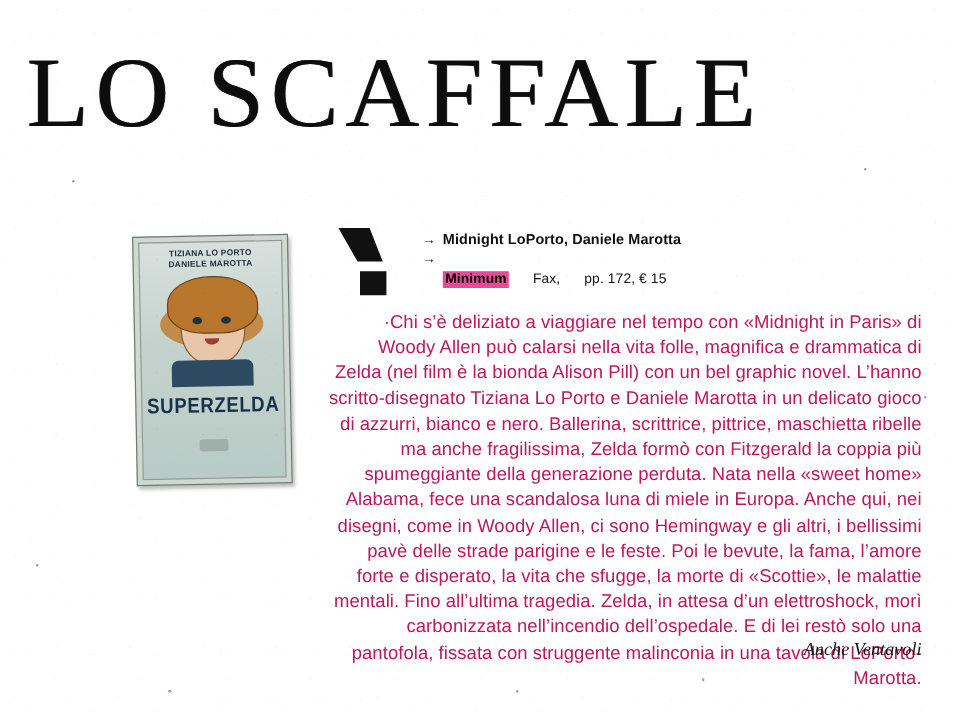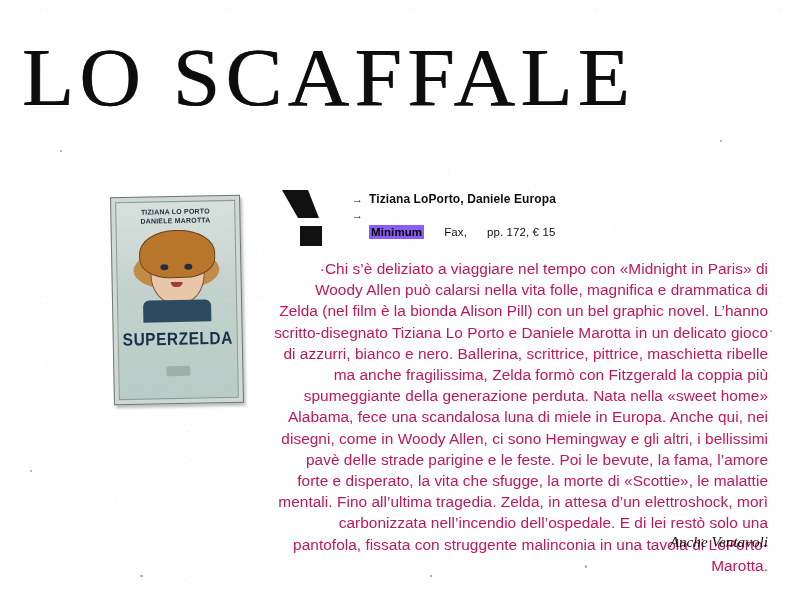--- a/index.html
+++ b/index.html
@@ -252,21 +252,21 @@
     color: #0f0f0f;
   }
   .meta-pub {
     display: flex;
     align-items: baseline;
     gap: 0px;
     margin-top: 2px;
     margin-left: 17px;
   }
   .pub-highlight {
-    background: #8b5cf6;
+    background: #ec4899;
     color: #000;
     font-size: 11.5px;
     font-weight: bold;
     padding: 1px 2px 1px 2px;
     letter-spacing: 0.1px;
   }
   .pub-rest {
     font-size: 11.5px;
     font-weight: normal;
     color: #111;
@@ -334,21 +334,21 @@
 <div class="bang">
   <svg width="52" height="62" viewBox="0 0 52 62" xmlns="http://www.w3.org/2000/svg">
     <path d="M4 2 L30 2 L41 30 L20 30 Z" fill="#111111"></path>
     <path d="M22 38 L44 38 L44 58 L22 58 Z" fill="#111111"></path>
   </svg>
 </div>
 
 <div class="meta">
   <div class="meta-line">
     <span class="arrow">→</span>
-    <span class="meta-authors">Tiziana LoPorto, Daniele Europa</span>
+    <span class="meta-authors">Midnight LoPorto, Daniele Marotta</span>
   </div>
   <div class="meta-line">
     <span class="arrow">→</span>
   </div>
   <div class="meta-pub">
     <span class="pub-highlight">Minimum</span>
     <span class="pub-rest">Fax,</span>
     <span class="pub-rest">pp. 172, € 15</span>
   </div>
 </div>

